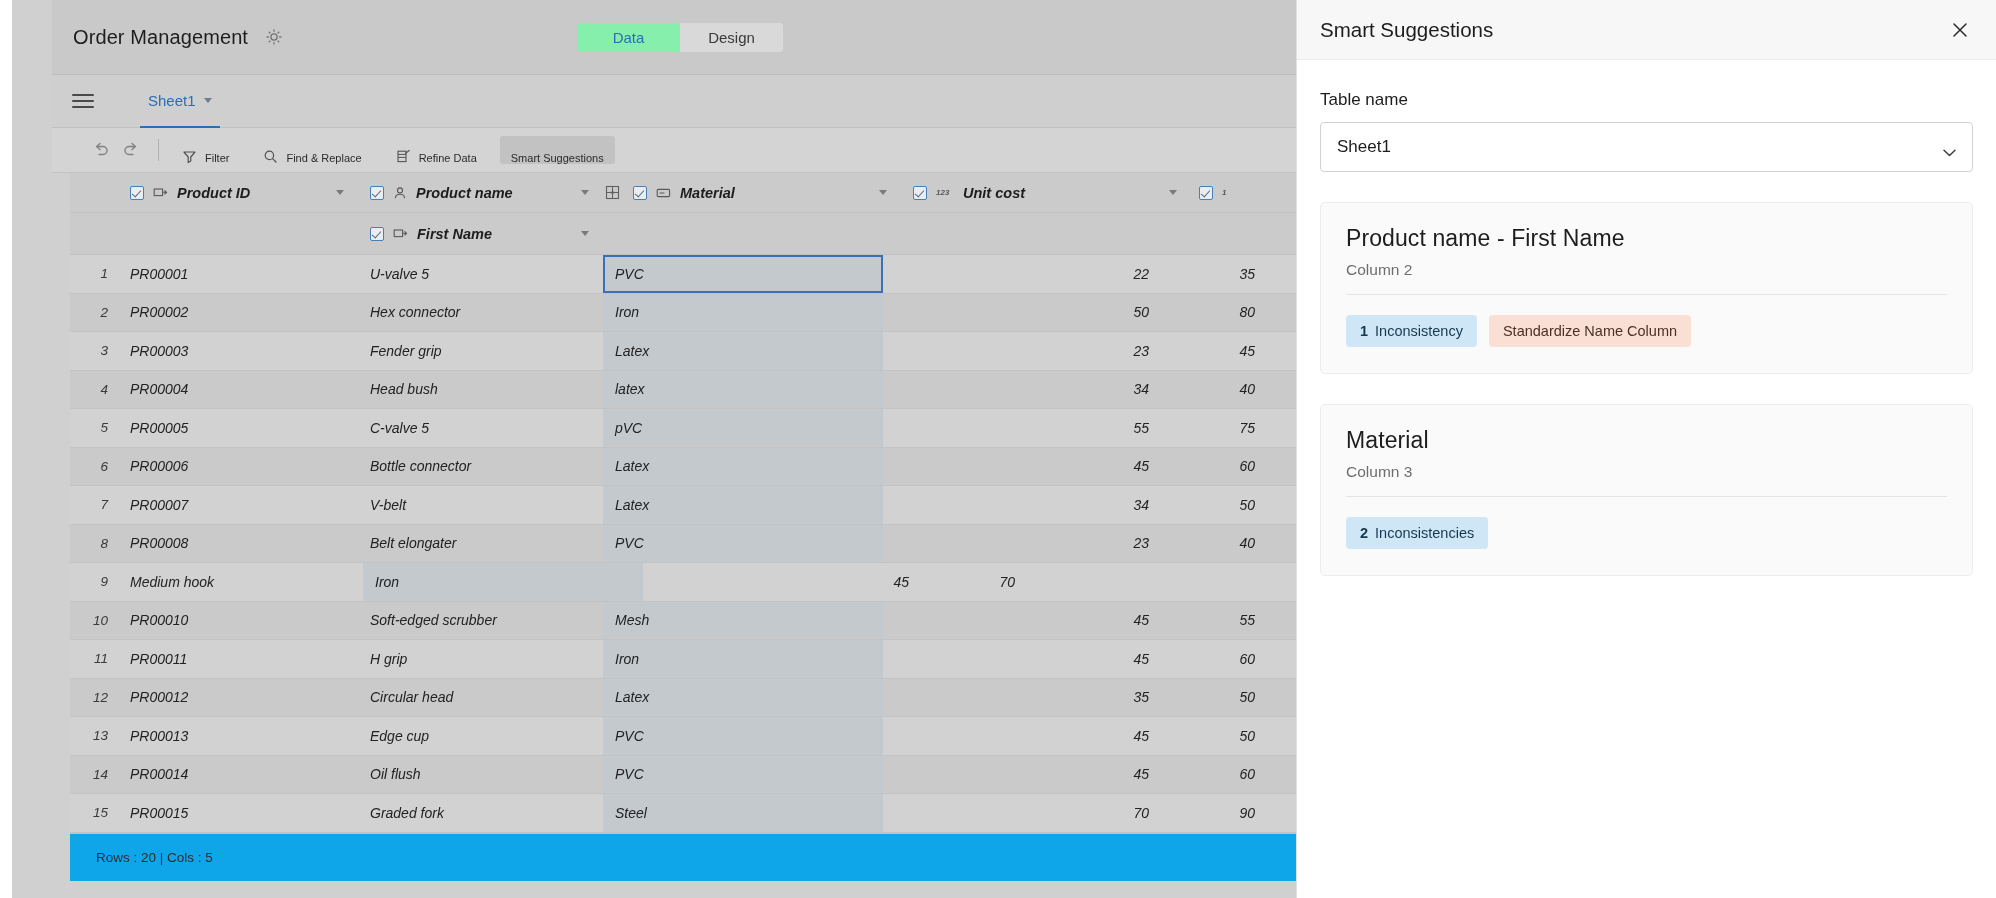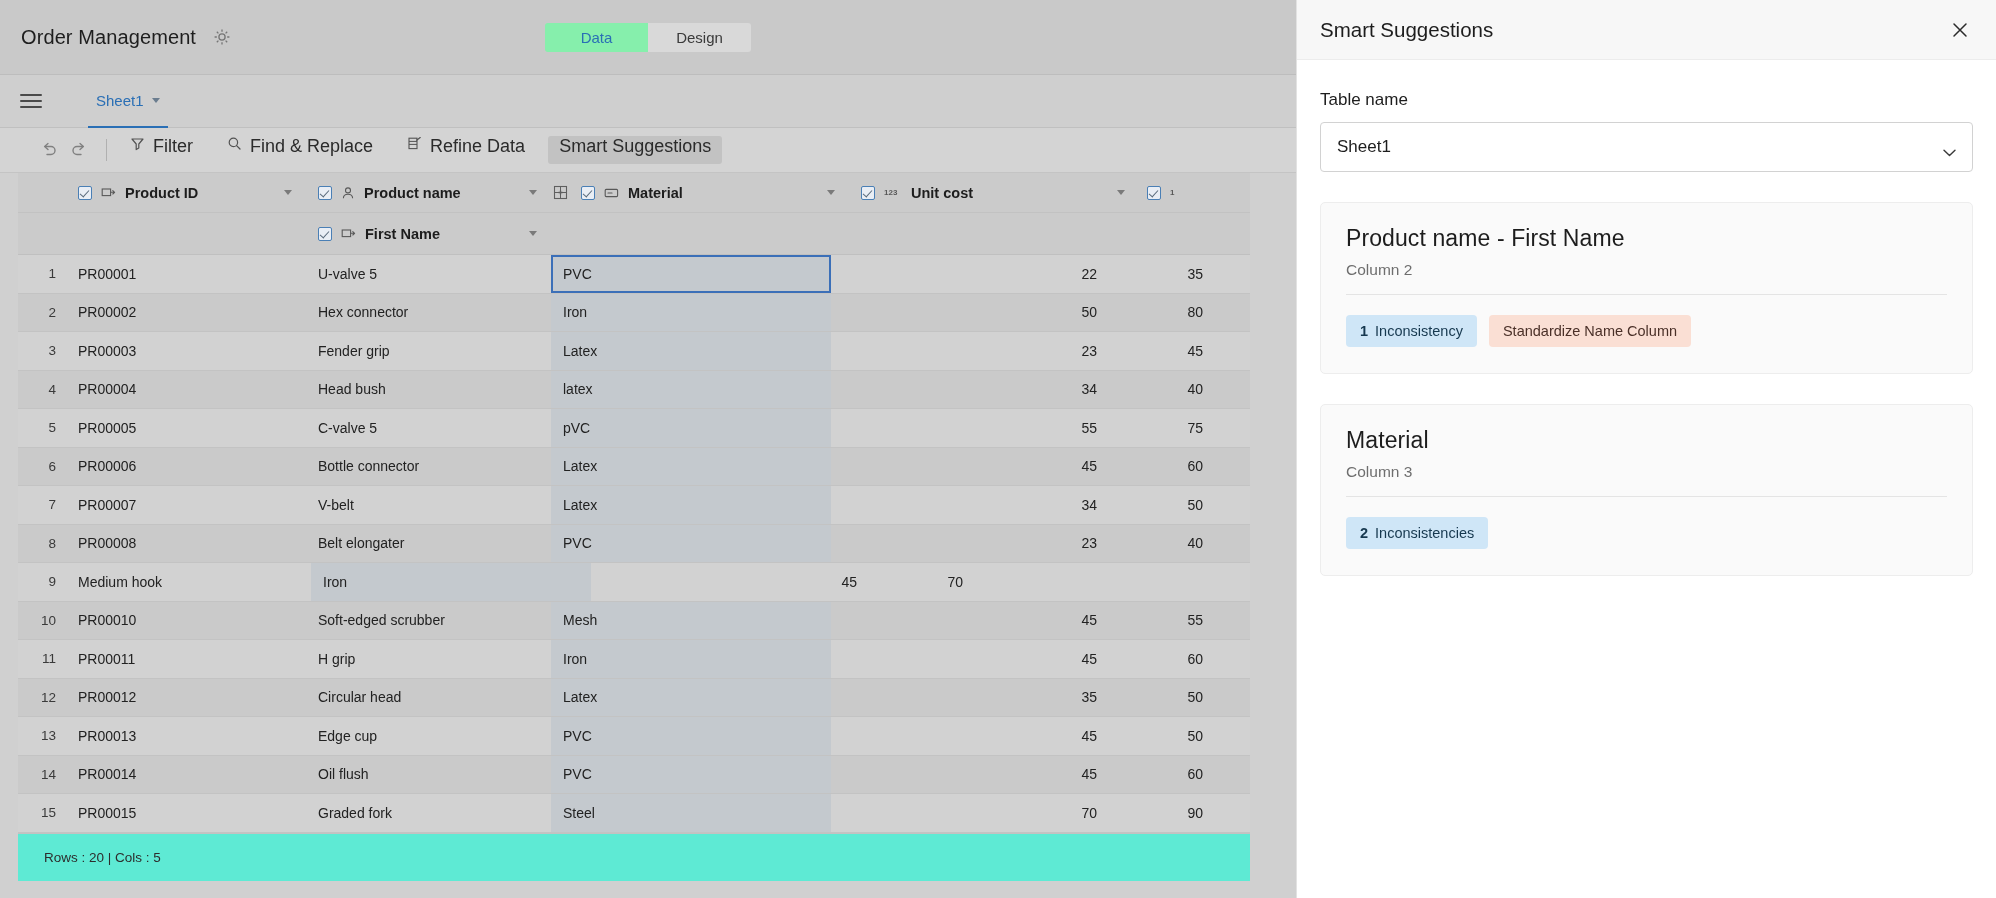--- a/index.html
+++ b/index.html
@@ -6,23 +6,24 @@
   html, body {
     width: 1996px; height: 898px;
     font-family: "Liberation Sans", sans-serif;
     background: #ffffff;
     overflow: hidden;
   }
   #root { position: relative; width: 1996px; height: 898px; }
 
   
   #app {
-    position: absolute; left: 0; top: 0;
+    position: absolute; left: 12px; top: 0;
     width: 1296px; height: 898px;
     background: #d0d0d0;
+    padding-left: 40px;
   }
 
   
   .titlebar {
     position: relative;
     height: 75px;
     background: #c9c9c9;
     border-bottom: 1px solid #bdbdbd;
     display: flex; align-items: center;
   }
@@ -101,41 +102,42 @@
   .tb-icon-btn {
     width: 30px; height: 30px;
     display: flex; align-items: center; justify-content: center;
     cursor: pointer; opacity: .55;
   }
   .tb-sep {
     width: 1px; height: 22px; background: #b0b0b0;
     margin: 0 12px;
   }
   .tb-btn {
-    display: flex; align-items: flex-start;
+    display: flex; align-items: flex-end;
     height: 28px;
     padding: 0 11px;
     margin-right: 12px;
-    font-size: 18px;
+    font-size: 11px;
     color: #2b2b2b;
     cursor: pointer;
     border-radius: 3px;
     white-space: nowrap;
   }
   .tb-btn .gl { margin-right: 8px; display:flex; opacity:.85; }
   .tb-btn.pressed { background: #c2c2c2; }
 
   
   .grid-wrap {
     position: relative;
     margin: 0 0 0 18px;
     width: 1232px;
     height: 660px;
     background: #737373;
     overflow: hidden;
+    font-style: italic;
   }
   .hdr-row {
     display: flex;
     height: 40px;
     background: #cbcbcb;
     align-items: center;
     border-bottom: 1px solid #c2c2c2;
   }
   .hdr-cell {
     display: flex; align-items: center;
@@ -230,21 +232,21 @@
     outline: 2px solid #3b6fb8;
     outline-offset: -2px;
     background: #c4c9ce !important;
     z-index: 3;
   }
 
   .statusbar {
     margin-left: 18px;
     width: 1232px;
     height: 48px;
-    background: #5eead4;
+    background: #0ea5e9;
     display: flex; align-items: center;
     font-size: 13.5px;
     color: #2d2d2d;
     padding-left: 26px;
     border-top: 1px solid #c2c2c2;
   }
 
   
   #panel {
     position: absolute;

